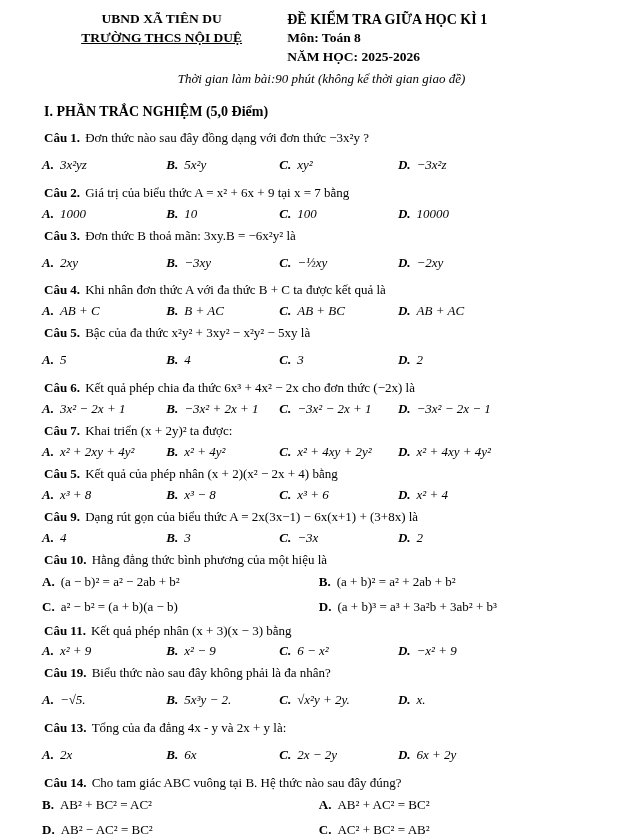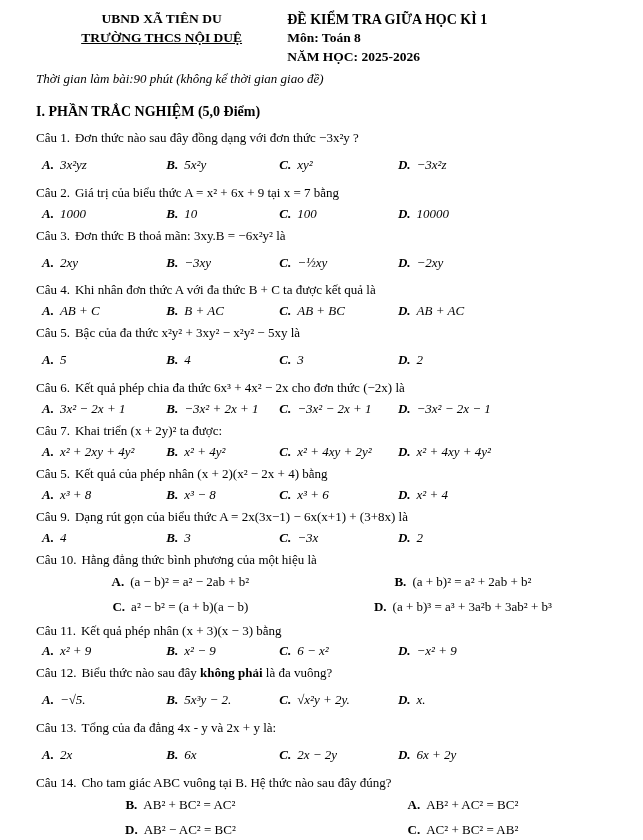--- a/index.html
+++ b/index.html
@@ -10,33 +10,33 @@
     overflow:hidden;
   }
   .page { padding:10px 36px 0 36px; }
 
   
   .hdr { display:flex; }
   .hdr-left  { width:44%; text-align:center; font-weight:bold; font-size:13.5px; }
   .hdr-right { width:56%; text-align:left; font-weight:bold; font-size:13.5px; }
   .hdr-right .big { font-size:14px; }
   .u { text-decoration:underline; }
-  .time-note { text-align:left; font-style:italic; margin-top:3px; font-size:13px; }
+  .time-note { text-align:center; font-style:italic; margin-top:3px; font-size:13px; }
 
   
-  .section-title { font-weight:bold; font-size:14px; margin:14px 0 8px 0; }
+  .section-title { font-weight:bold; font-size:14px; margin:14px 0 8px 8px; }
 
   
   .question { margin-bottom:3px; }
   .qline { margin-bottom:1px; }
-  .qlabel { font-weight:normal; margin-right:5px; }
-  .qbold { font-weight:bold; }
+  .qlabel { font-weight:bold; margin-right:5px;margin-left:8px; }
+  .qbold { font-weight:normal; }
   .options { padding-left:6px; margin:3px 0 4px 0; }
   .options.row4 { display:grid; grid-template-columns:22% 20% 21% 1fr;font-style:italic; }
-  .options.grid2 { display:grid; grid-template-columns:49% 1fr; row-gap:7px; margin:4px 0 6px 0;text-align:center; }
+  .options.grid2 { display:grid; grid-template-columns:49% 1fr; row-gap:7px; margin:4px 0 6px 0; }
   .options.loose { margin-top:9px; margin-bottom:10px; }
   .okey { font-weight:bold; margin-right:6px; }
   .otext { white-space:nowrap; }
 </style>
 </head>
 <body>
 
 <div class="page">
 
   <div class="hdr">
@@ -149,21 +149,21 @@
       <div class="question">
         <div class="qline"><span class="qlabel">Câu 11.</span><span class="qtext">Kết quả phép nhân (x + 3)(x − 3) bằng</span></div>
         <div class="options row4">
           <div class="option"><span class="okey">A.</span><span class="otext">x² + 9</span></div>
           <div class="option"><span class="okey">B.</span><span class="otext">x² − 9</span></div>
           <div class="option"><span class="okey">C.</span><span class="otext">6 − x²</span></div>
           <div class="option"><span class="okey">D.</span><span class="otext">−x² + 9</span></div>
         </div>
       </div>
       <div class="question">
-        <div class="qline"><span class="qlabel">Câu 12.</span><span class="qtext">Biểu thức nào sau đây </span><span class="qbold">không phải</span><span class="qtext"> là đa vuông?</span></div>
+        <div class="qline"><span class="qlabel">Câu 19.</span><span class="qtext">Biểu thức nào sau đây </span><span class="qbold">không phải</span><span class="qtext"> là đa nhân?</span></div>
         <div class="options row4 loose">
           <div class="option"><span class="okey">A.</span><span class="otext">−√5.</span></div>
           <div class="option"><span class="okey">B.</span><span class="otext">5x³y − 2.</span></div>
           <div class="option"><span class="okey">C.</span><span class="otext">√x²y + 2y.</span></div>
           <div class="option"><span class="okey">D.</span><span class="otext">x.</span></div>
         </div>
       </div>
       <div class="question">
         <div class="qline"><span class="qlabel">Câu 13.</span><span class="qtext">Tổng của đa đẳng 4x - y và 2x + y là:</span></div>
         <div class="options row4 loose">

